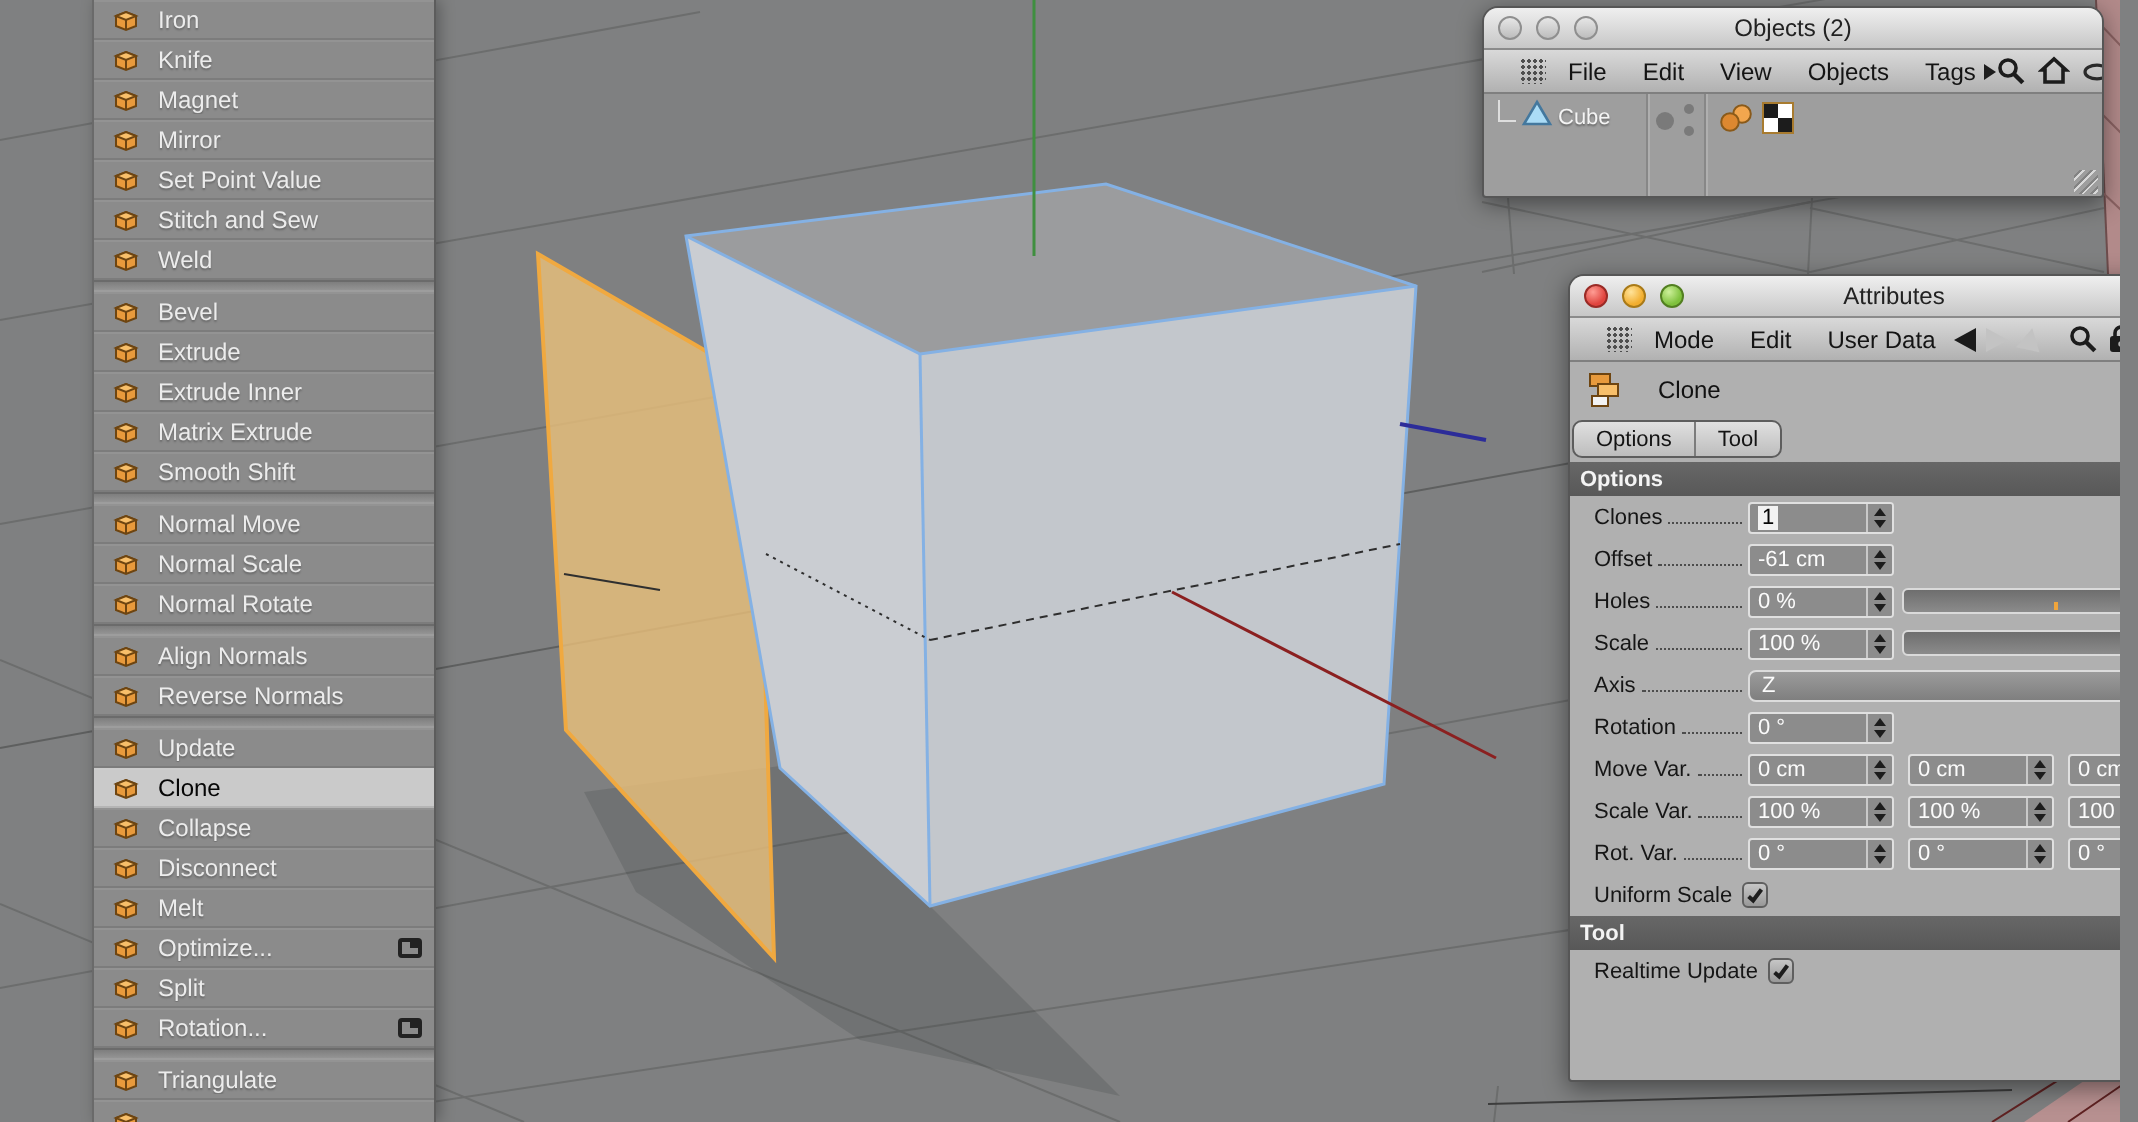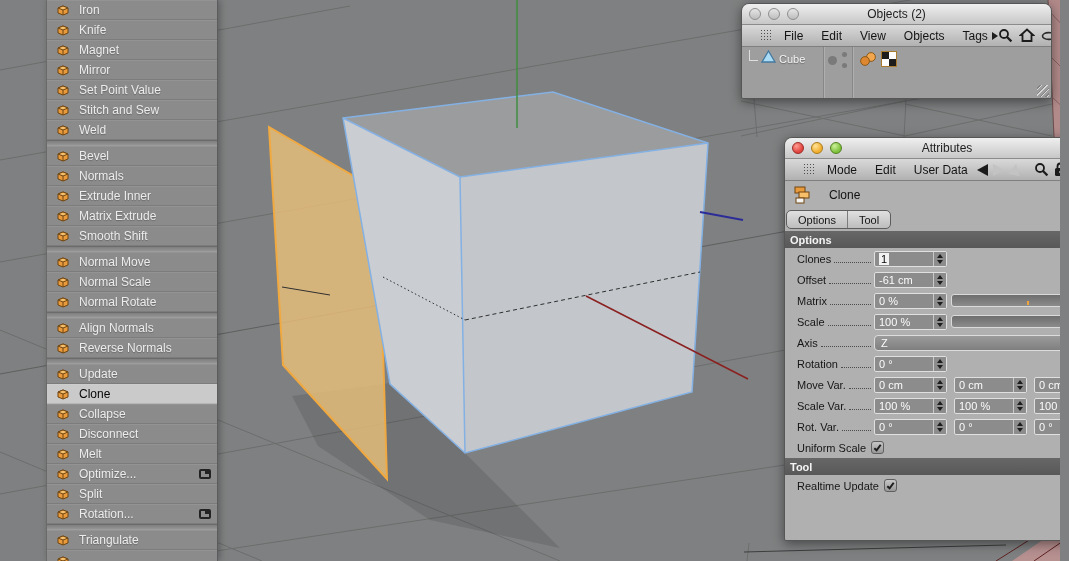--- a/index.html
+++ b/index.html
@@ -225,21 +225,21 @@
     <div class="menu-item">
         <svg class="mi-icon">
           <use href="#ic-cube"></use>
         </svg>
         <span class="mi-label">Bevel</span>
       </div>
     <div class="menu-item">
         <svg class="mi-icon">
           <use href="#ic-cube"></use>
         </svg>
-        <span class="mi-label">Normals</span>
+        <span class="mi-label">Extrude</span>
       </div>
     <div class="menu-item">
         <svg class="mi-icon">
           <use href="#ic-cube"></use>
         </svg>
         <span class="mi-label">Extrude Inner</span>
       </div>
     <div class="menu-item">
         <svg class="mi-icon">
           <use href="#ic-cube"></use>
@@ -485,21 +485,21 @@
             <span class="fval">-61 cm</span>
             <span class="stepper">
               <i class="tri-up"></i>
               <i class="tri-dn"></i>
             </span>
           </span>
       </span>
     </div>
     <div class="row">
       <span class="labwrap">
-          <span class="lab">Matrix</span>
+          <span class="lab">Holes</span>
           <span class="leader"></span>
         </span>
       <span class="fields" style="gap:4px">
         <span class="field">
             <span class="fval">0 %</span>
             <span class="stepper">
               <i class="tri-up"></i>
               <i class="tri-dn"></i>
             </span>
           </span>

